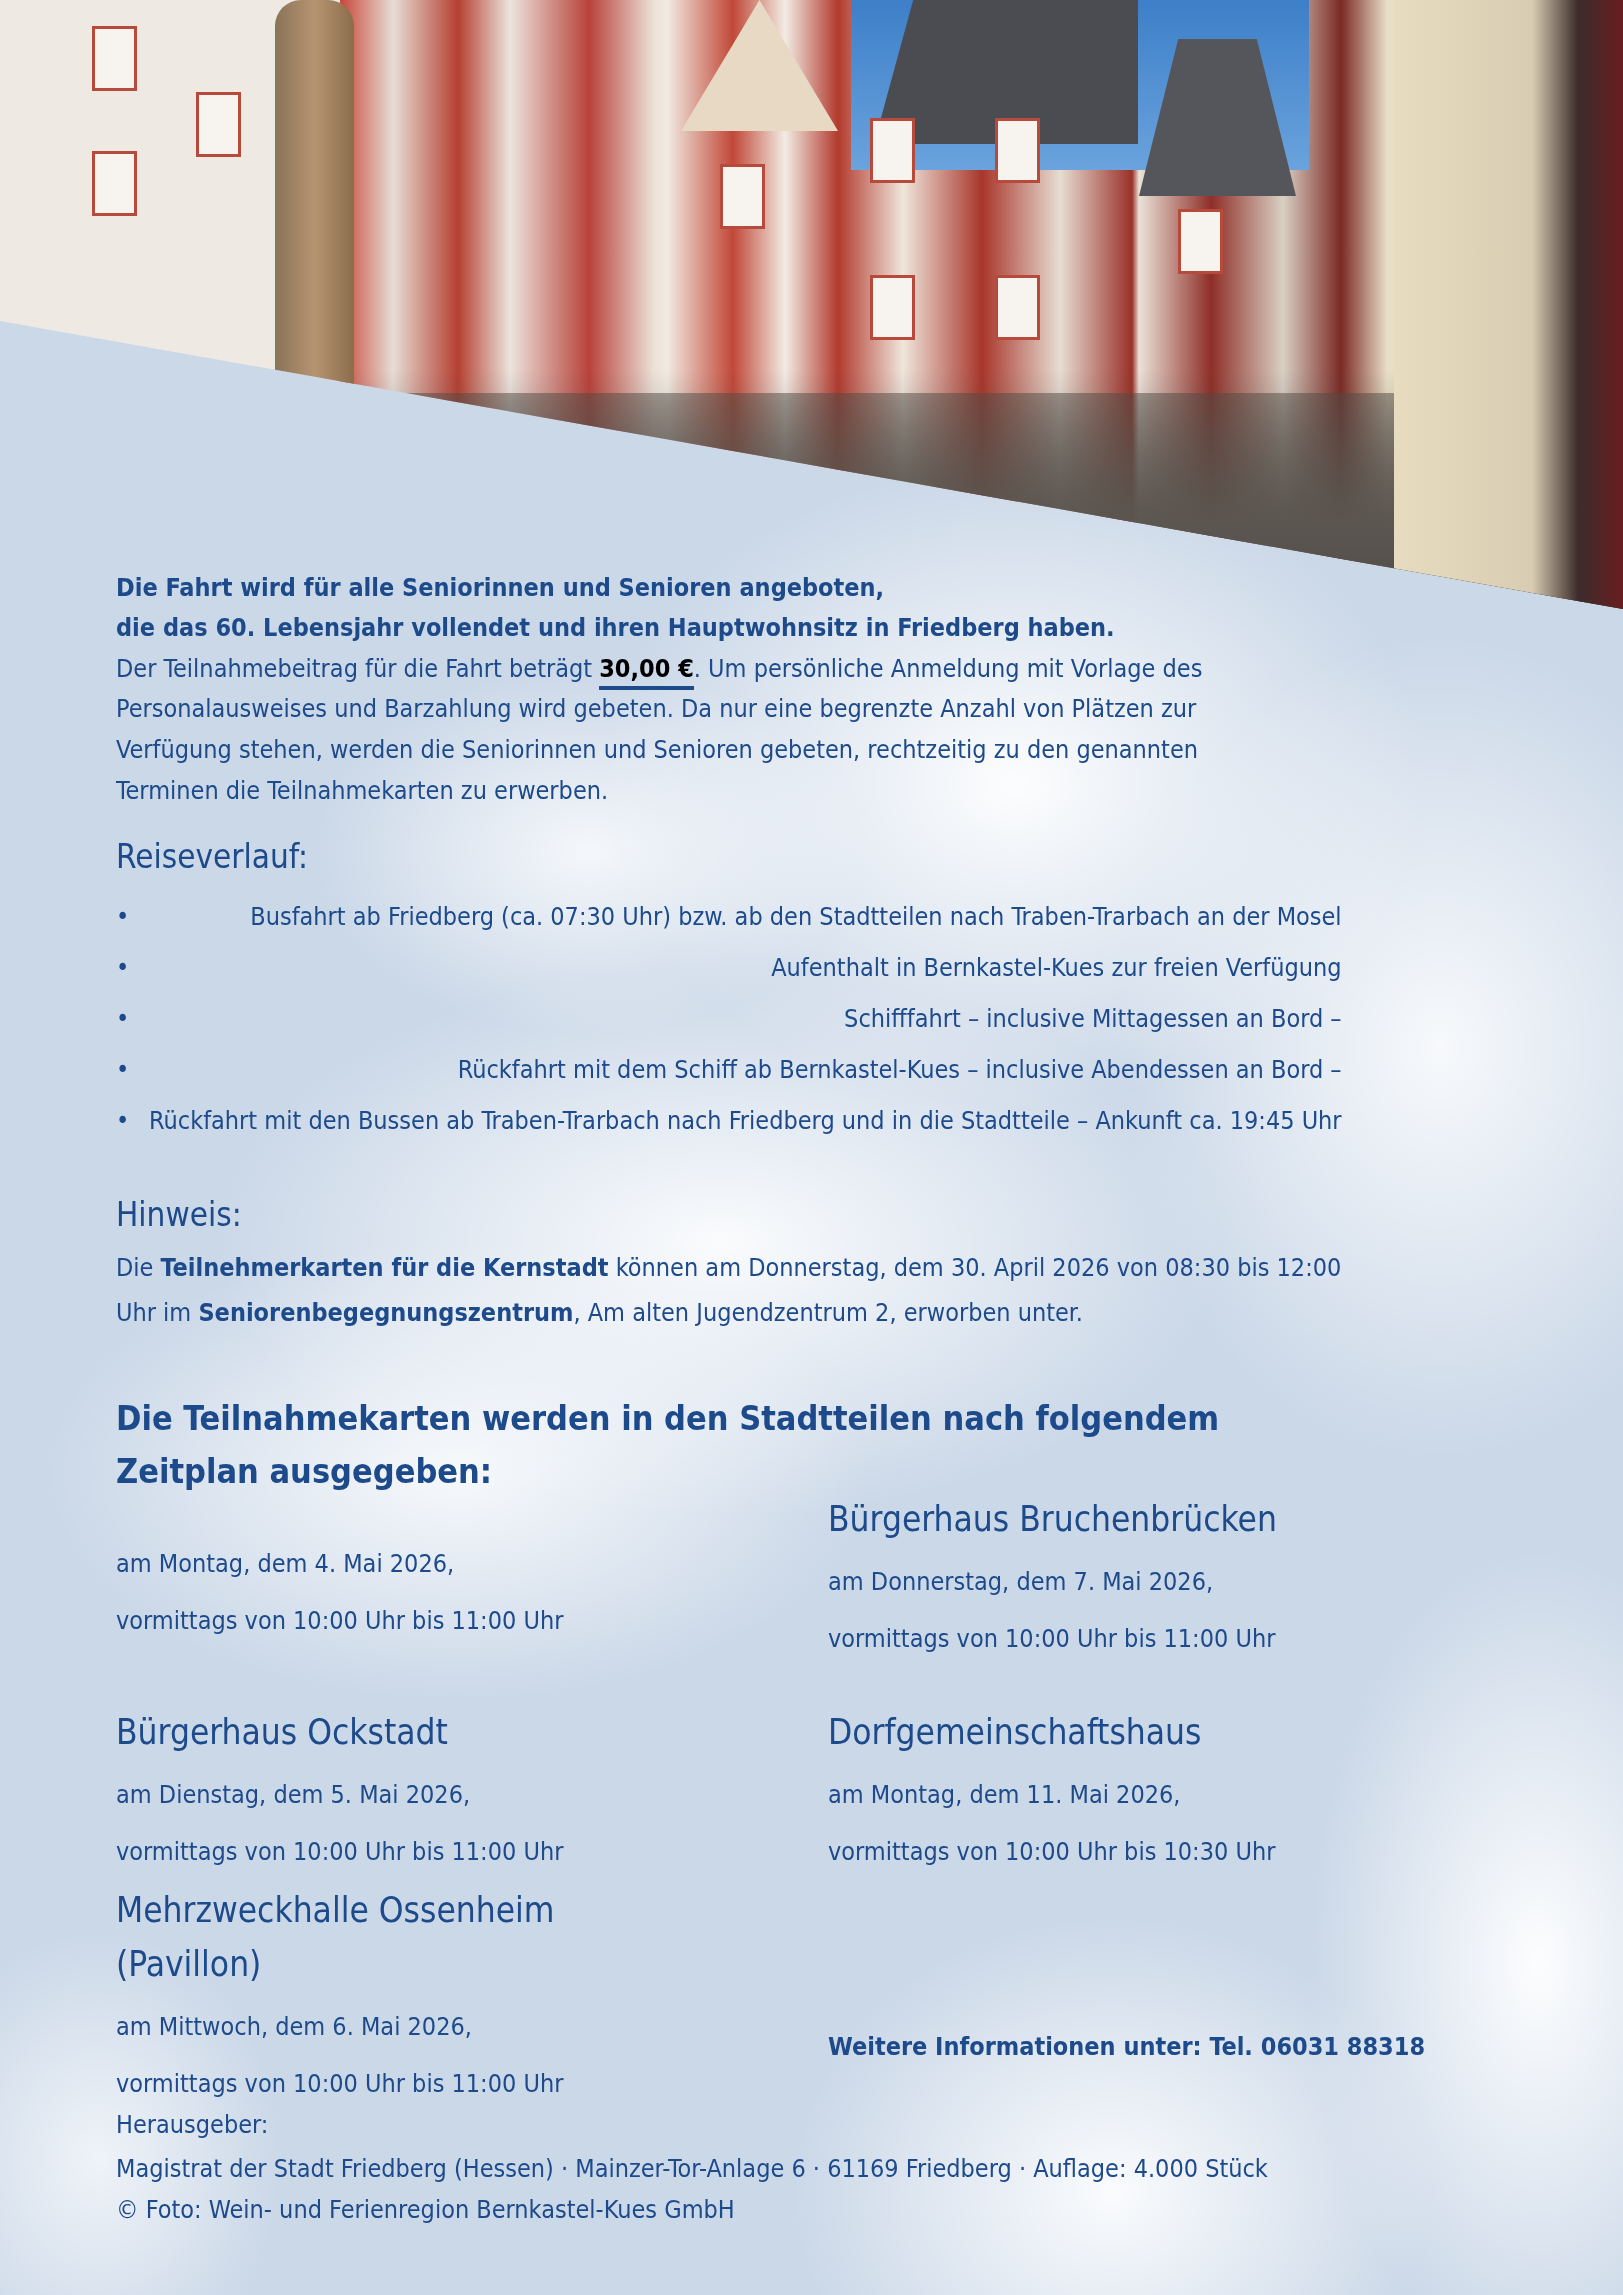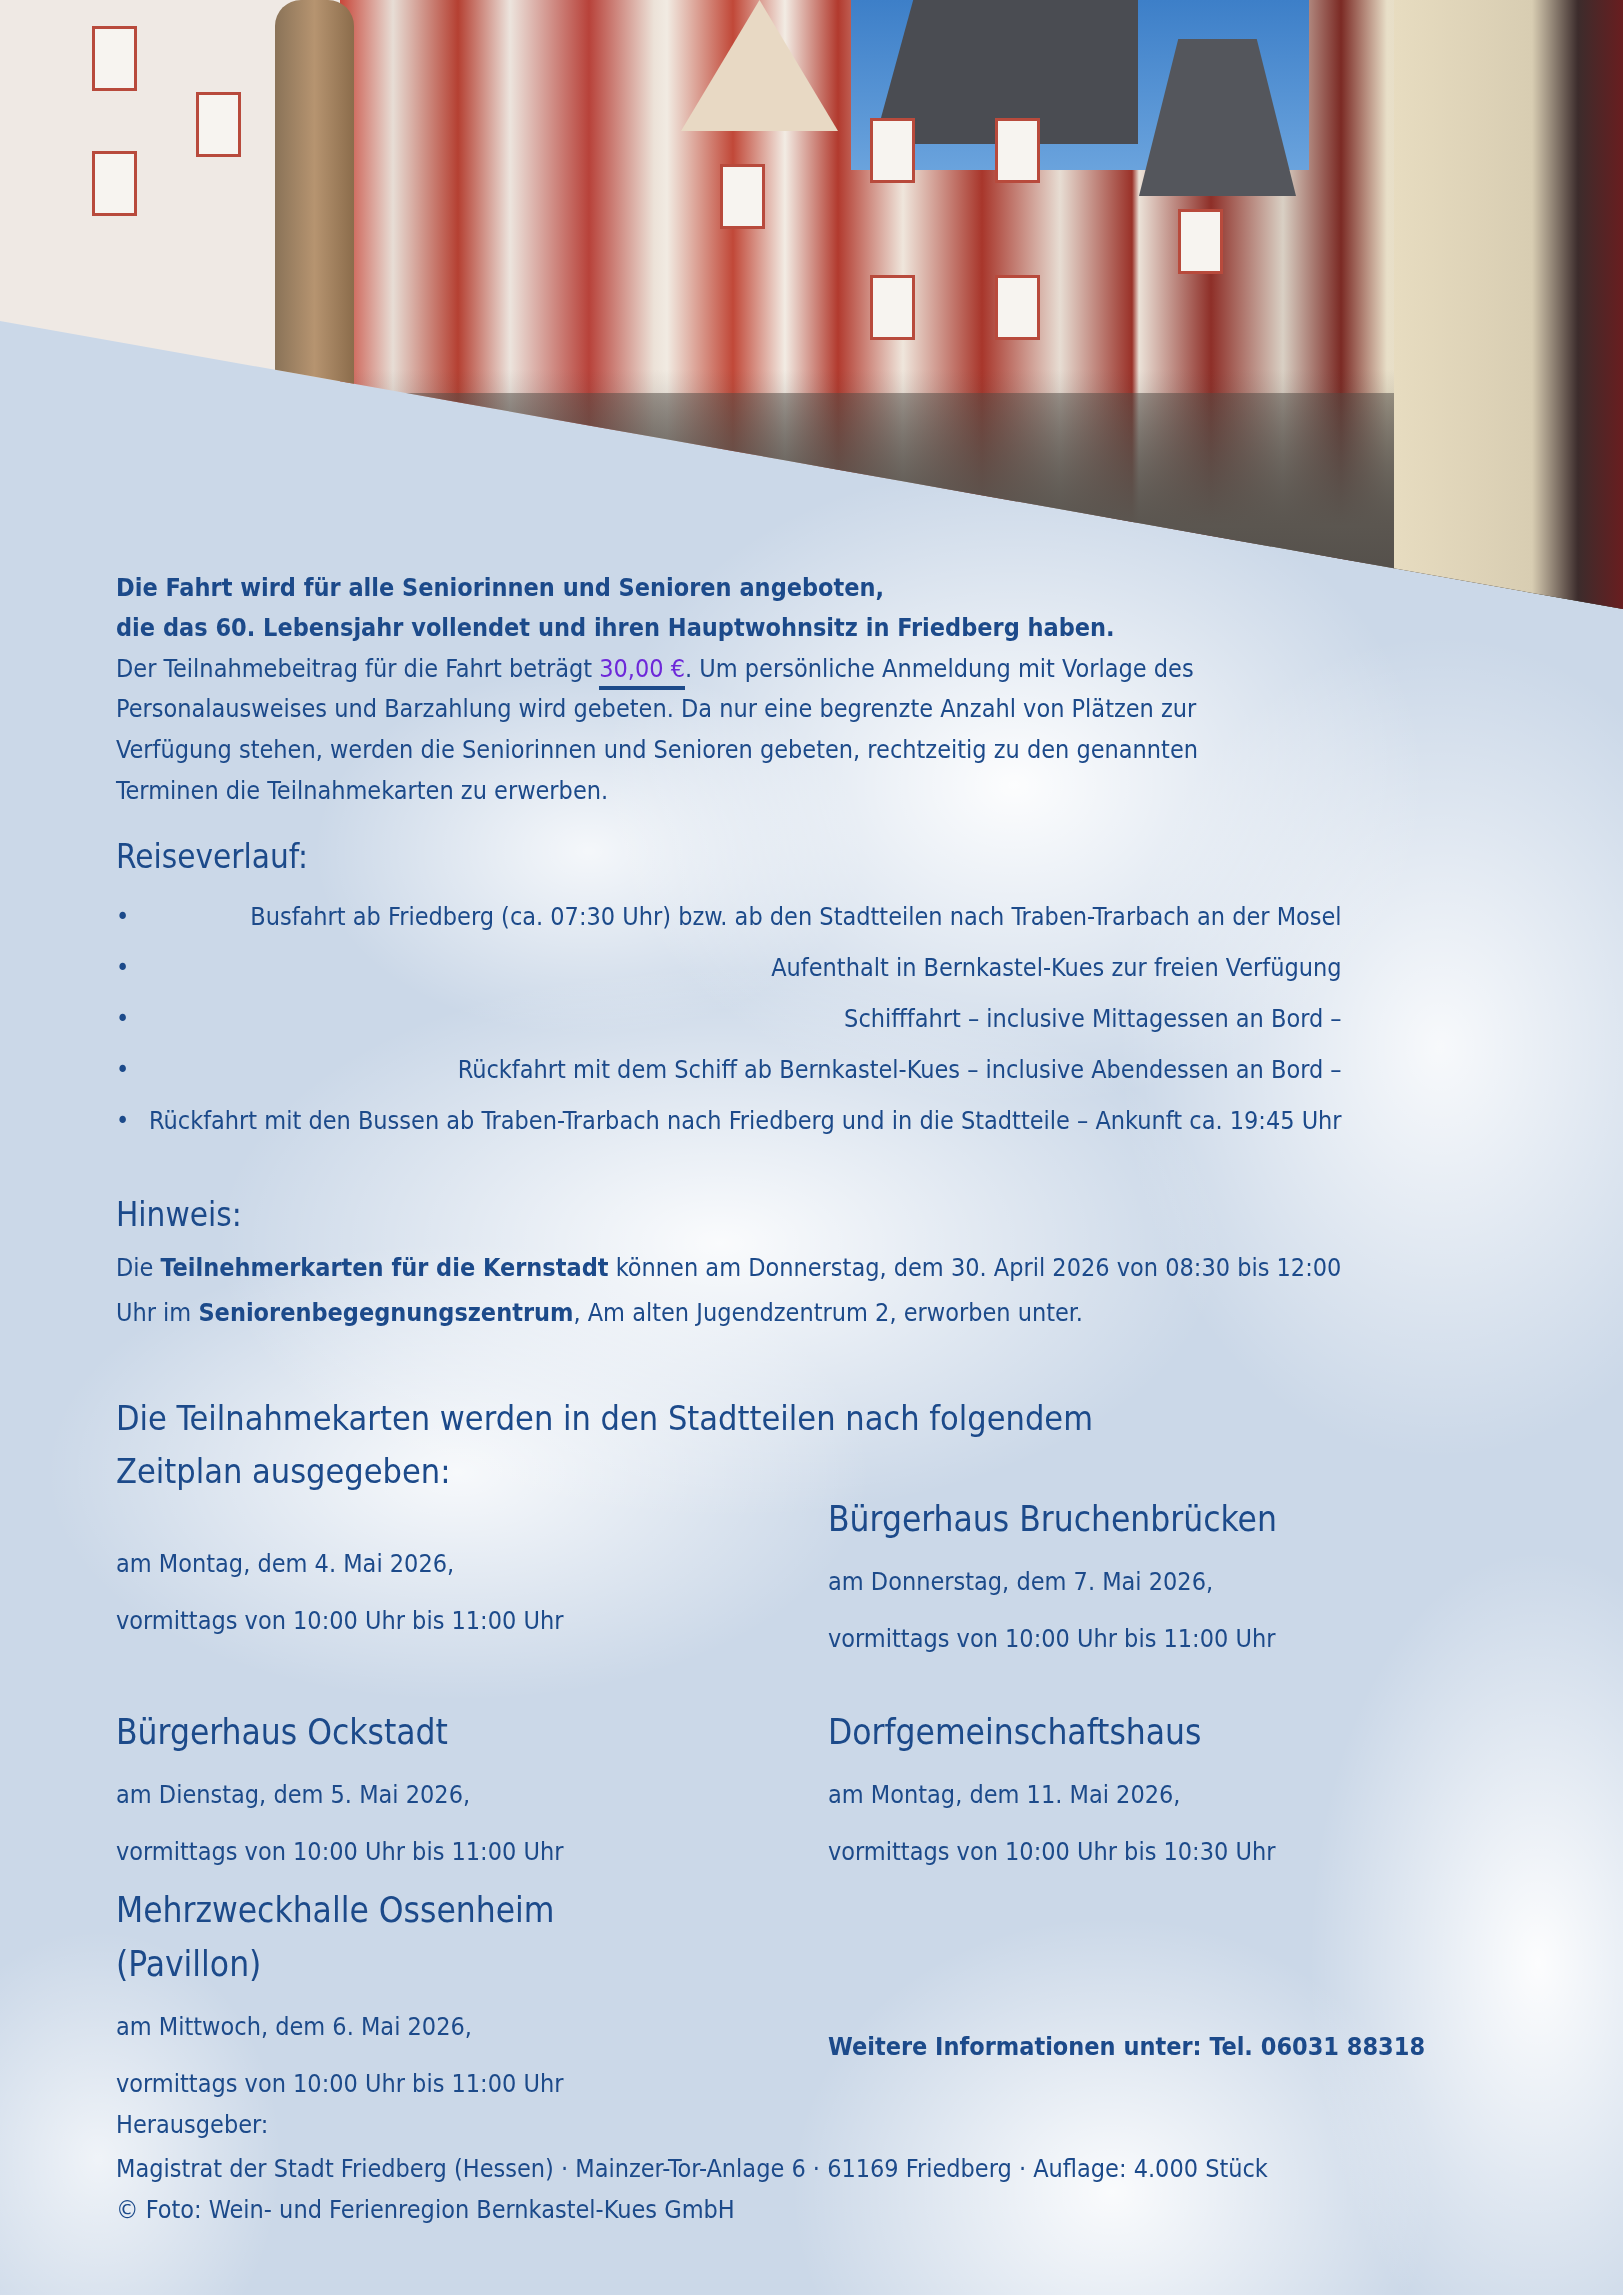--- a/index.html
+++ b/index.html
@@ -56,27 +56,27 @@
   .photo .rightbldg {
     position:absolute; left:1394px; top:0; width:230px; height:615px;
     background:linear-gradient(90deg,#e7dcc0,#d8cdb2 60%, #3c2c2c 80%, #6a1d1f);
   }
   .photo .win { position:absolute; width:39px; height:59px; background:#f7f4f0; border:3.9px solid #b84a3c; }
 
   .content { position:absolute; left:116px; top:0; width:1440px; }
   .t { position:absolute; white-space:nowrap; }
   .intro-bold { font-weight:bold; font-size:25px; line-height:41px; }
   .body-text { font-size:25px; line-height:41px; }
-  .price { color:#6d28d9; font-weight:normal; position:relative; }
+  .price { color:#000000; font-weight:bold; position:relative; }
   .price::after { content:""; position:absolute; left:0; right:0; bottom:-6.5px; height:3.3px; background:#1c4a8a; }
   .h2 { font-size:33px; line-height:46px; }
   .bullet-list { list-style:none; margin:0; padding:0;text-align:right; }
   .bullet-list li { font-size:25px; line-height:51px; position:relative; padding-left:33px; white-space:nowrap; }
   .bullet-list li::before { content:"•"; position:absolute; left:0; top:0; }
-  .big-bold { font-weight:normal; font-size:34px; line-height:54px; }
+  .big-bold { font-weight:bold; font-size:34px; line-height:54px; }
   .loc-title { font-size:35px; line-height:54px; }
   .loc-line { font-size:25px; line-height:42px;margin-top:15px; }
   .b { font-weight:bold; }
   .info-bold { font-weight:bold; font-size:25px;text-align:center; }
   .footer-line { font-size:25px; line-height:41px; }
 </style>
 </head>
 <body>
 
 <div class="sky"></div>

